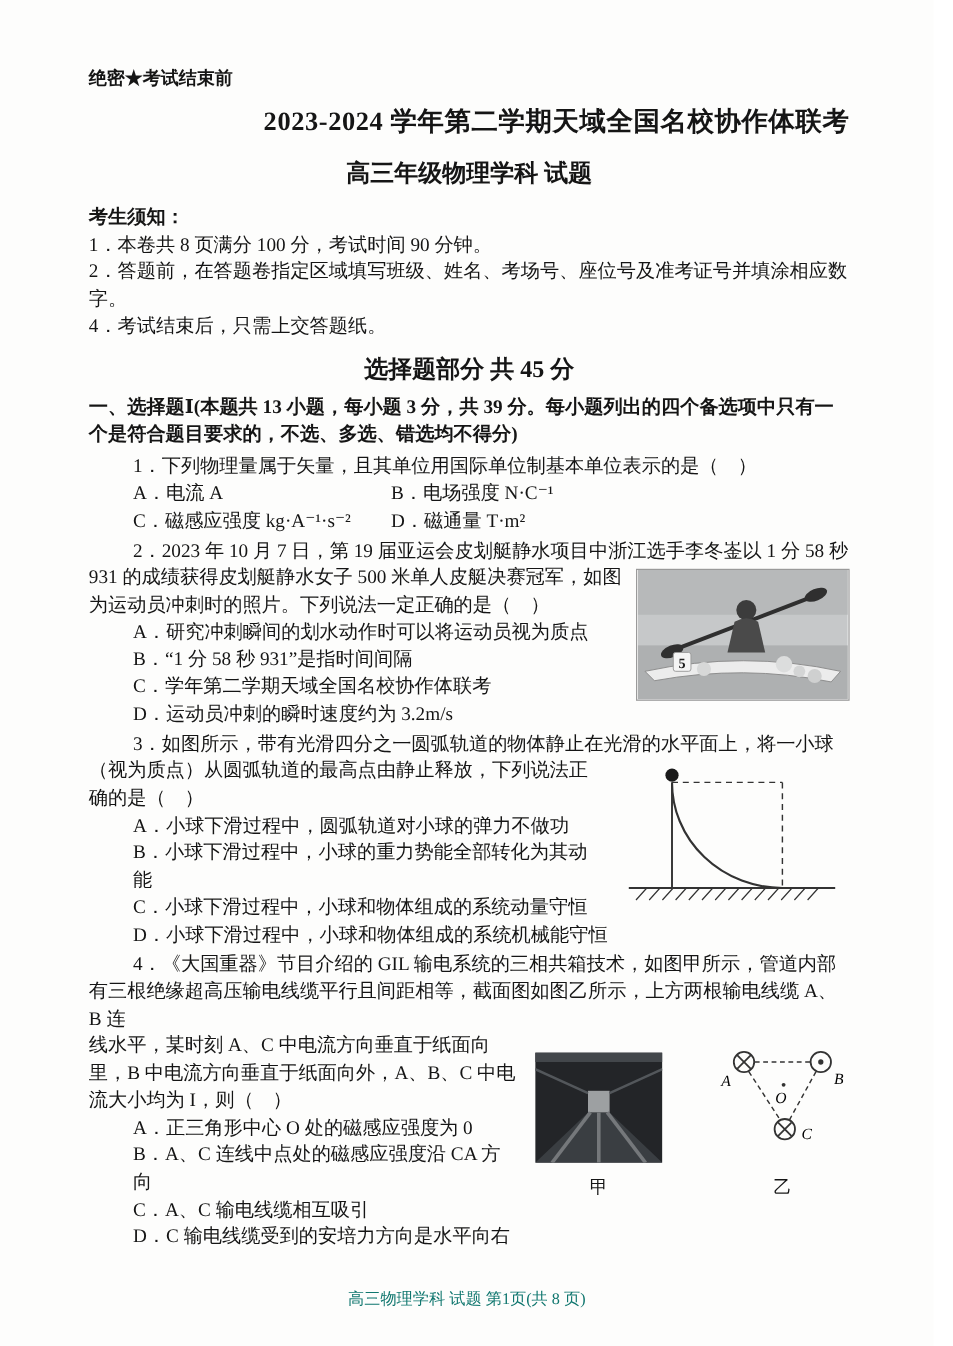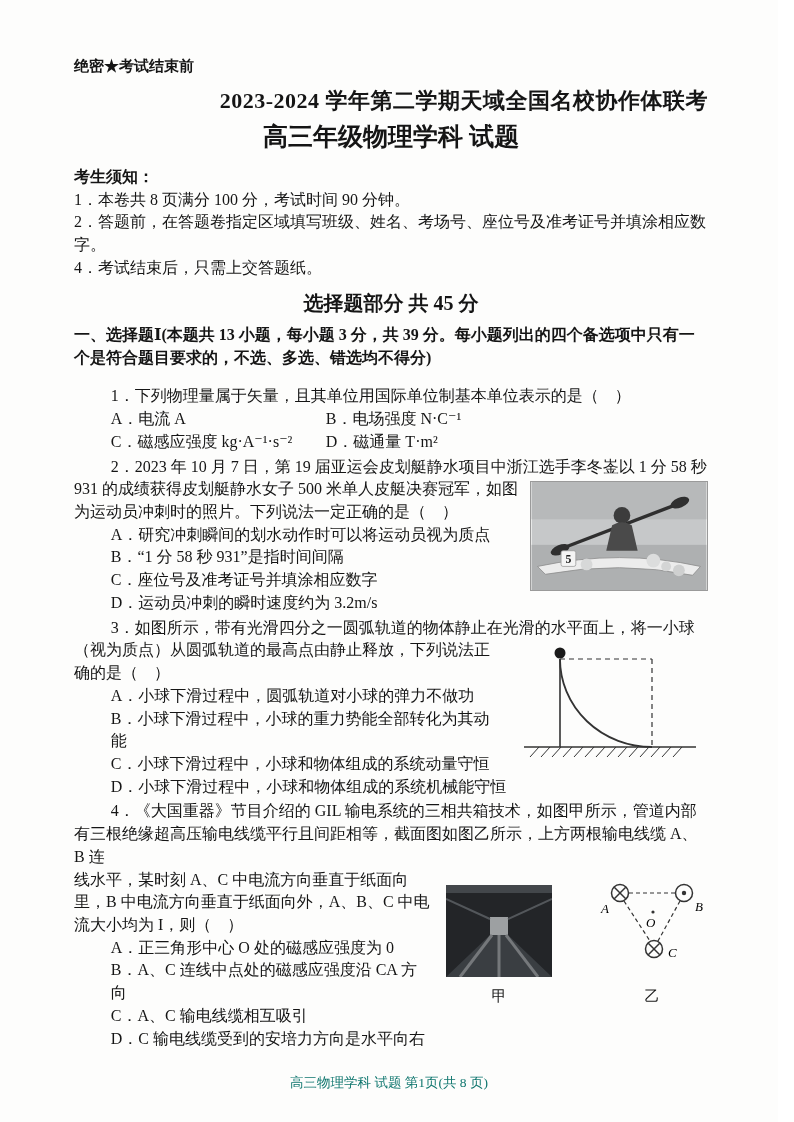--- a/index.html
+++ b/index.html
@@ -9,24 +9,24 @@
     width:778px; height:1122px;
     background:#fdfdfc;
     color:#151515;
     font-family:"Liberation Serif","DejaVu Serif",serif;
     font-size:16px; line-height:1.42;
     padding:56px 70px 40px 74px;
     overflow:hidden;
   }
   .secrecy { font-weight:700; font-size:15px; margin-bottom:8px; }
   .title { text-align:right; font-size:22px; font-weight:700; letter-spacing:.5px; }
-  .subtitle { text-align:center; font-size:25px; font-weight:700; margin-top:2px; margin-bottom:12px; }
+  .subtitle { text-align:center; font-size:20px; font-weight:700; margin-top:14px; margin-bottom:12px; }
   .notice-heading { font-weight:700; }
   .section-title { text-align:center; font-size:20px; font-weight:700; margin:9px 0 7px; }
-  .intro { font-weight:700; margin-bottom:16px; }
+  .intro { font-weight:700; margin-bottom:4px; }
   .lead { text-indent:2.3em; }
   .opt { padding-left:2.3em; }
   .opt-grid { display:grid; grid-template-columns:215px 1fr; padding-left:2.3em; }
   .q { margin-bottom:2px; }
   .q::after, .qbody::after { content:""; display:block; clear:both; }
   .fig { float:right; }
   .fig svg { display:block; }
   .fig-kayak { width:178px; height:110px; margin:3px 0 4px 12px; border:1px solid #9a9a9a; }
   .fig-arc { width:196px; height:126px; margin:2px 0 2px 8px; }
   .fig-q4 { float:right; width:262px; margin:4px 0 2px 14px;
@@ -83,21 +83,21 @@
           <text x="37.5" y="83" text-anchor="middle" font-size="12" font-weight="bold" fill="#222">5</text>
           <circle cx="124" cy="80" r="7" fill="#dcdddd"></circle>
           <circle cx="137" cy="86" r="5" fill="#d4d5d5"></circle>
           <circle cx="56" cy="84" r="6" fill="#d7d8d8"></circle>
           <circle cx="150" cy="90" r="6" fill="#cfd0d0"></circle>
         </svg>
       </div>
       <div>931 的成绩获得皮划艇静水女子 500 米单人皮艇决赛冠军，如图为运动员冲刺时的照片。下列说法一定正确的是（　）</div>
       <div class="opt">A．研究冲刺瞬间的划水动作时可以将运动员视为质点</div>
       <div class="opt">B．“1 分 58 秒 931”是指时间间隔</div>
-      <div class="opt">C．座位号及准考证号并填涂相应数字</div>
+      <div class="opt">C．学年第二学期天域全国名校协作体联考</div>
       <div class="opt">D．运动员冲刺的瞬时速度约为 3.2m/s</div>
     </div>
   </div>
 
   <div class="q">
     <div class="lead">3．如图所示，带有光滑四分之一圆弧轨道的物体静止在光滑的水平面上，将一小球</div>
     <div class="qbody">
       <div class="fig fig-arc">
         <svg viewBox="0 0 196 126" width="196" height="126">
 

